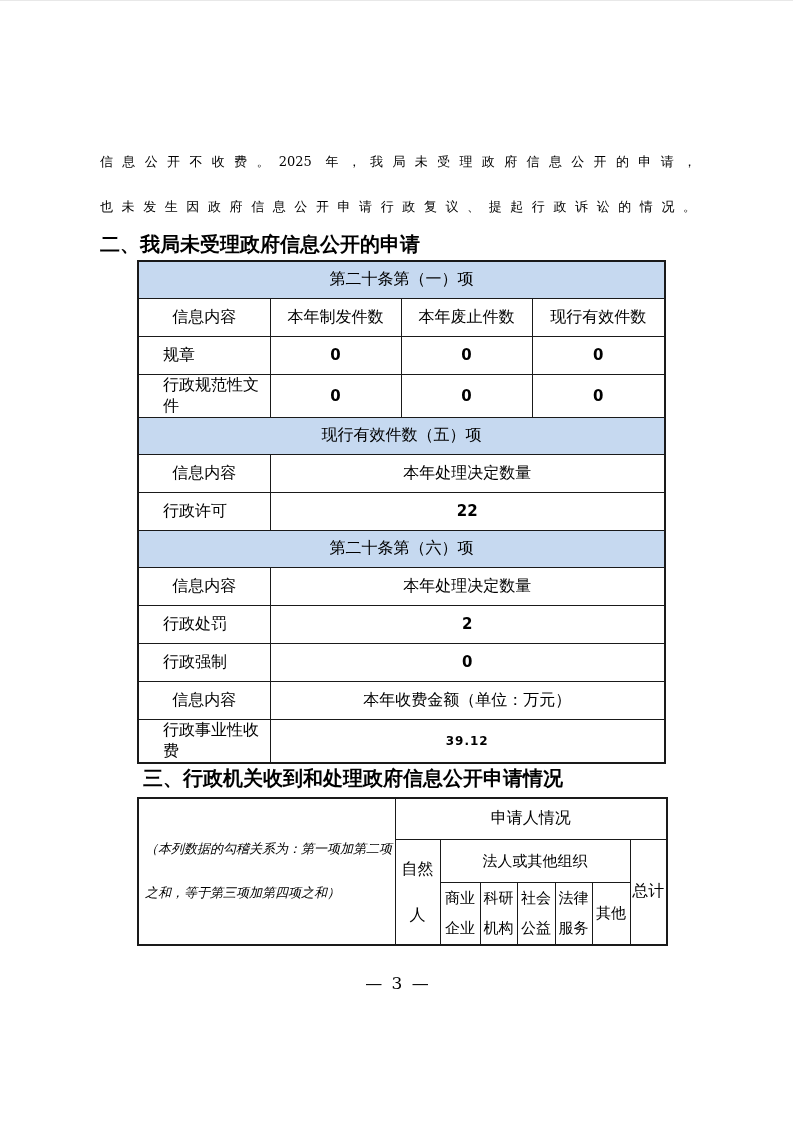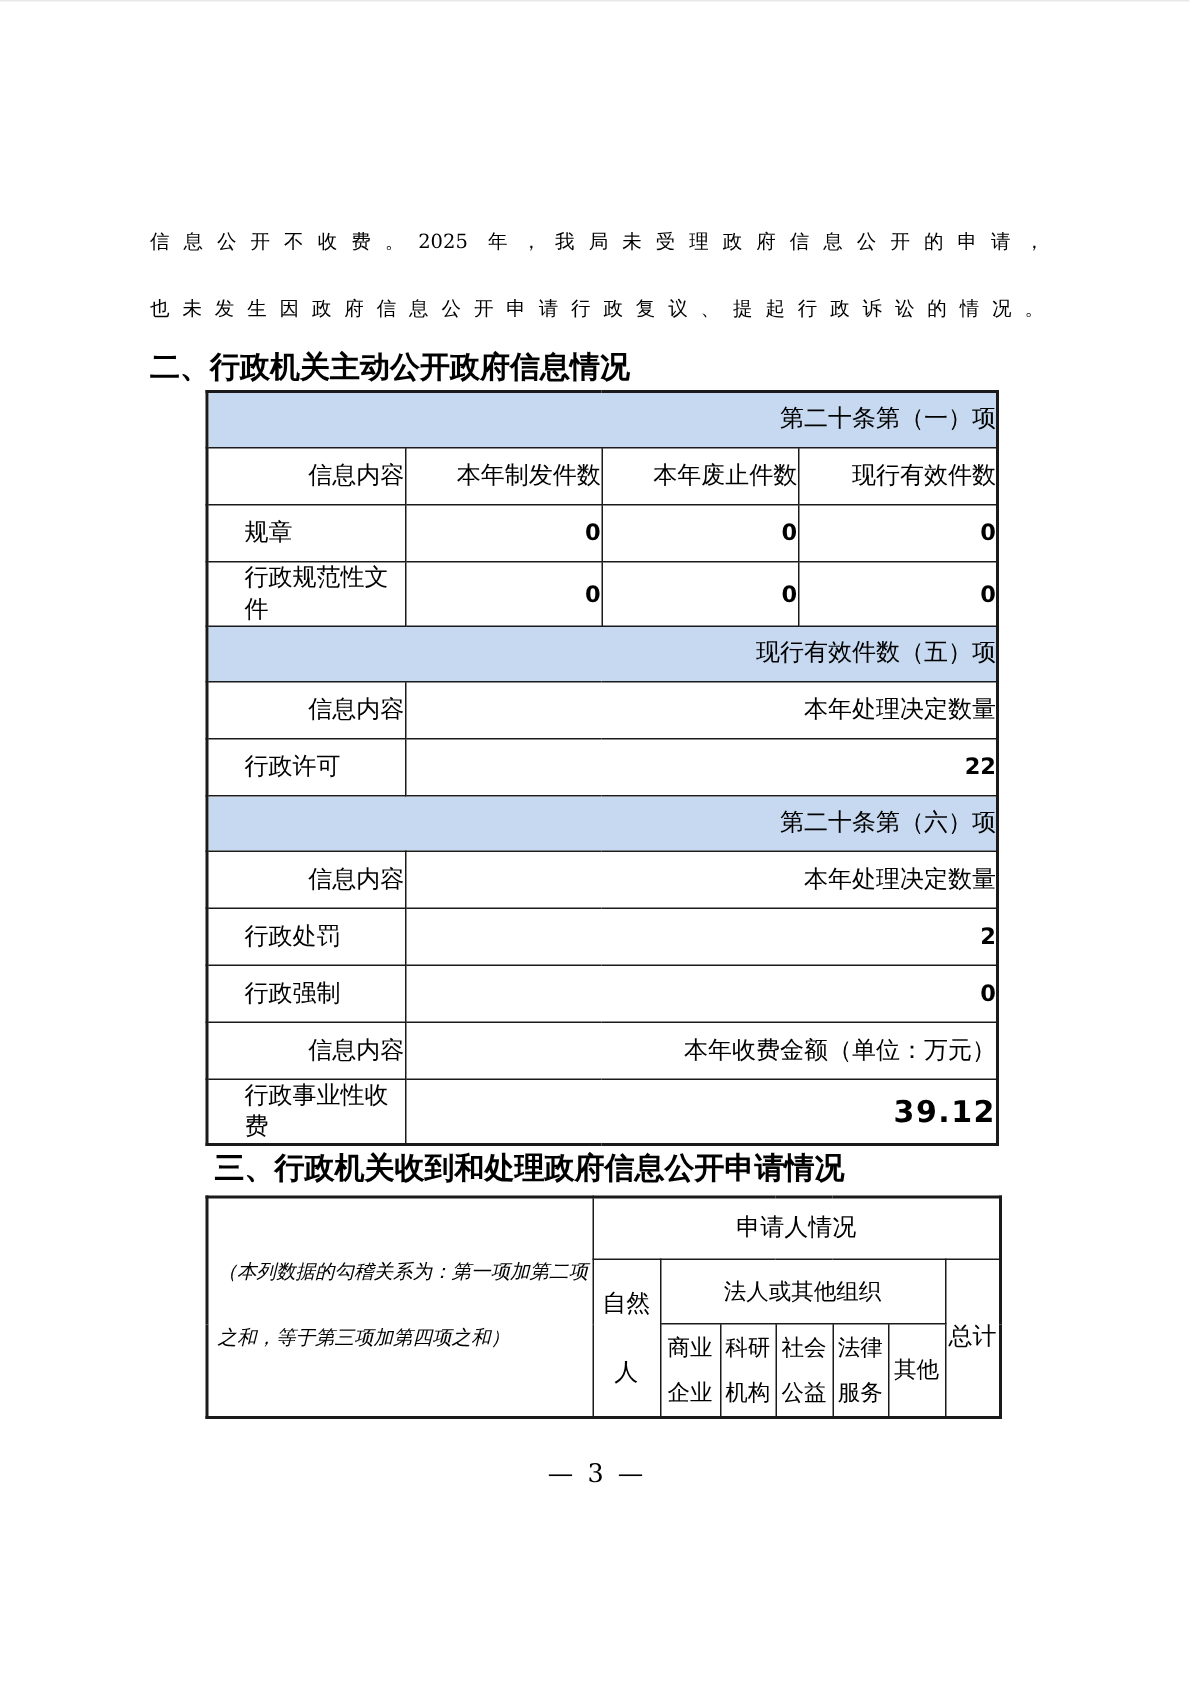--- a/index.html
+++ b/index.html
@@ -31,37 +31,37 @@
     line-height: 26px;
     margin: 2px 0 3px 0;
   }
   .sec-heading.indent { padding-left: 43px; margin-top: 1px; margin-bottom: 6px; }
 
   
   table { border-collapse: collapse; table-layout: fixed; margin-left: 37px; }
   .t1 { width: 527px; border: 2px solid #1a1a1a; }
   .t1 td {
     border: 1.5px solid #1a1a1a;
-    text-align: right;
+    text-align: center;
     font-size: 16px;
     padding: 0;
     height: 38px;
     overflow: hidden;
   }
   .t1 tr.tr-title td {
     background: #C6D9F0;
     height: 37px;
   }
   .t1 td.label { text-align: left; padding-left: 24px; }
   .t1 td.num {
     font-family: "DejaVu Sans", sans-serif;
     font-weight: 600;
     font-size: 15px;
   }
-  .t1 td.num-serif { font-size: 20px; letter-spacing: 1px; border-radius: 15px; }
+  .t1 td.num-serif { font-size: 12px; letter-spacing: 1px; border-radius: 15px; }
 
   
   .t2 { width: 529px; border: 2px solid #1a1a1a; margin-top: 2px; }
   .t2 td {
     border: 1.5px solid #1a1a1a;
     text-align: center;
     font-size: 15px;
     padding: 0;
     word-break: break-all;
     overflow: hidden;
@@ -90,21 +90,21 @@
 </head>
 <body>
 
 <div class="page">
 
   <div>
     <div class="para-line">信息公开不收费。2025 年，我局未受理政府信息公开的申请，</div>
     <div class="para-line">也未发生因政府信息公开申请行政复议、提起行政诉讼的情况。</div>
   </div>
 
-  <div class="sec-heading">二、行政机关主动公开政府信息情况</div>
+  <div class="sec-heading">二、我局未受理政府信息公开的申请</div>
 
   <table class="t1">
     <colgroup>
         <col style="width:132px">
         <col style="width:131px">
         <col style="width:131px">
         <col style="width:133px">
       </colgroup>
 
     <tbody>

